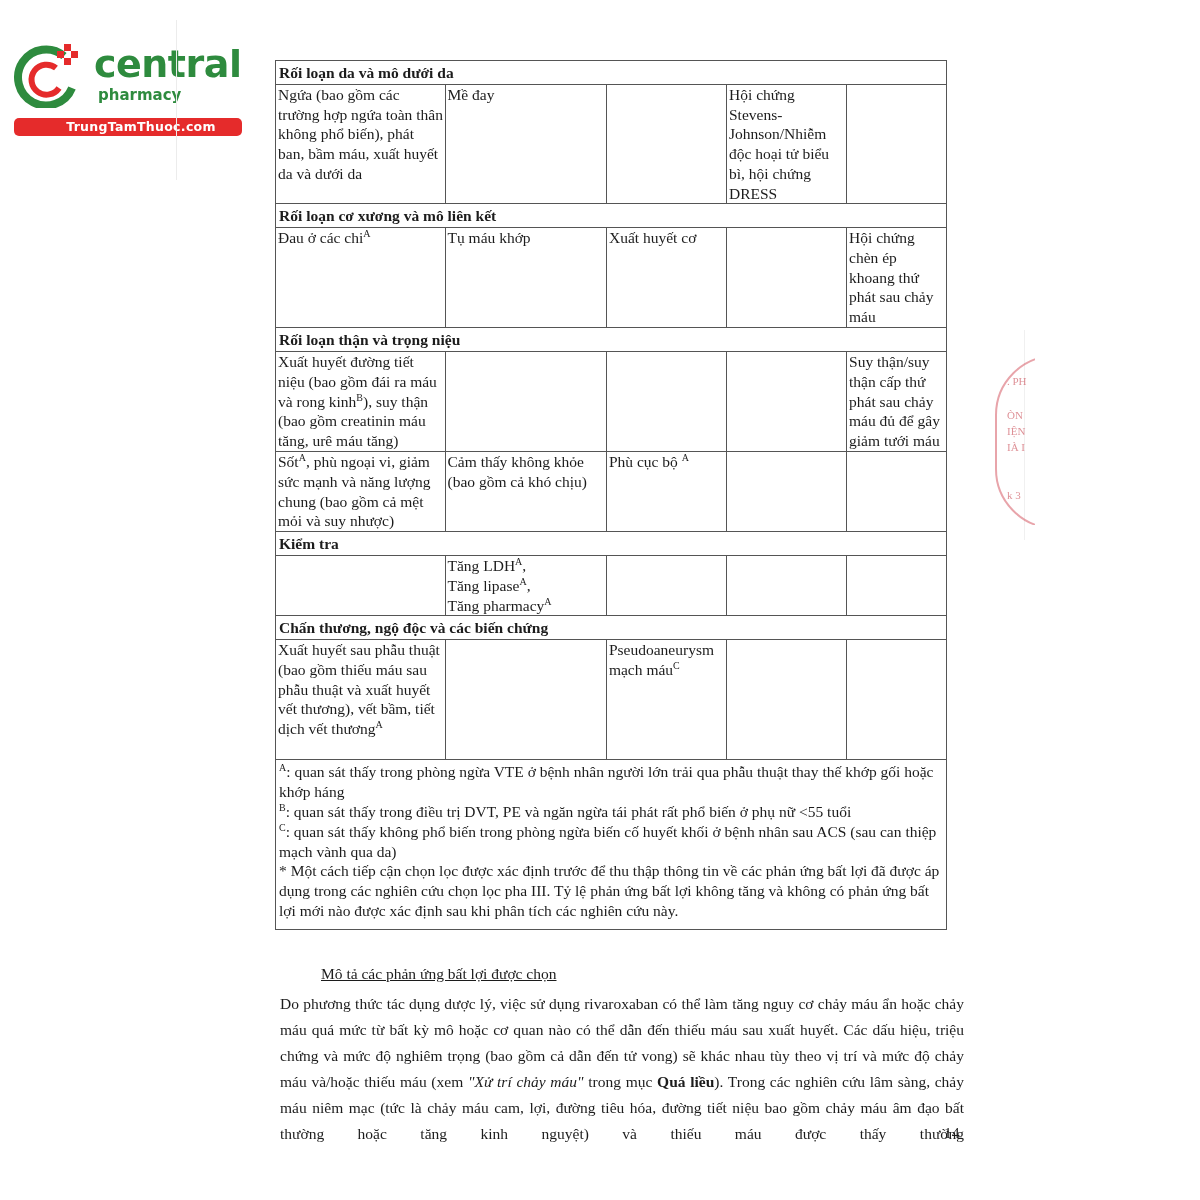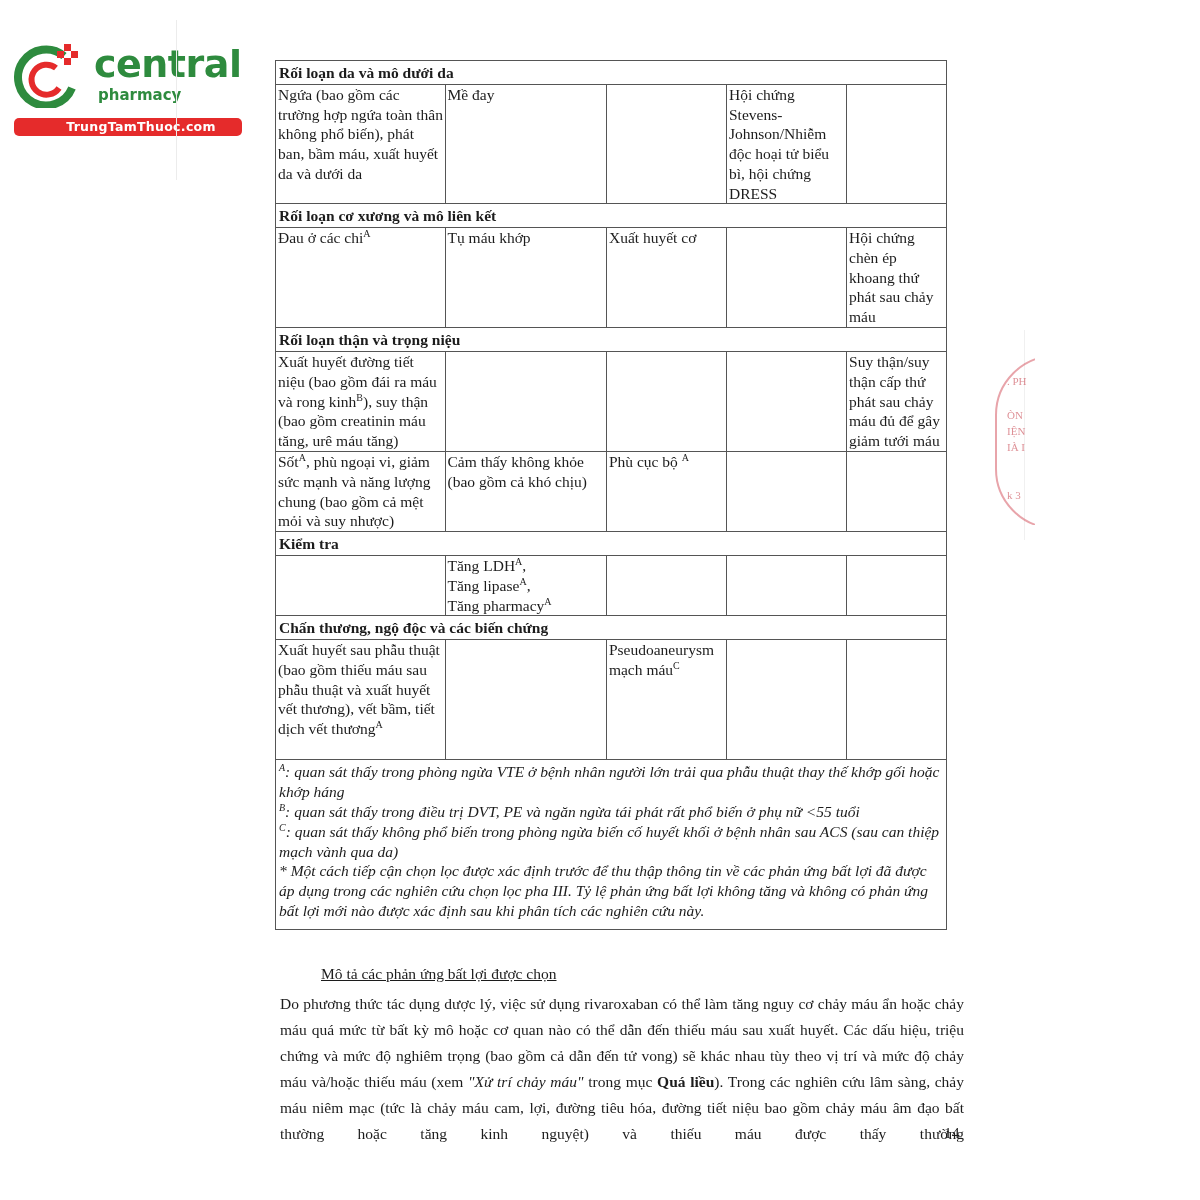--- a/index.html
+++ b/index.html
@@ -19,21 +19,21 @@
   .stamp { position:absolute; left:995px; top:355px; width:40px; height:170px; overflow:hidden;text-decoration:underline; }
   .stamp-inner { position:absolute; left:0; top:0; width:120px; height:170px; border:2px solid rgba(214,90,100,0.55); border-radius:60px; color:rgba(200,70,80,0.6); font-size:11px; font-family:"Liberation Serif", serif; }
   .stamp-inner span { position:absolute; left:10px; display:block; }
   .page-edge { position:absolute; left:1024px; top:330px; width:1px; height:210px; background:#f0f0f0; }
 
   
   .tbl { position:absolute; left:275px; top:60px; width:672px; border-collapse:collapse; table-layout:fixed; font-size:15.5px; line-height:19.7px; }
   .tbl td { border:1px solid #555; vertical-align:top; padding:0 1px 0 2px;margin-top:8px; }
   .tbl td.sec { font-weight:bold; padding:2px 2px 0 3px; height:21px; }
   .tbl .col1 { width:168px; } .tbl .col2 { width:160px; } .tbl .col3 { width:119px; } .tbl .col4 { width:119px; } .tbl .col5 { width:99px; }
-  .tbl td.notes { padding:2px 2px 8px 3px; line-height:19.8px;font-style:italic; }
+  .tbl td.notes { padding:2px 2px 8px 3px; line-height:19.8px; }
   sup { font-size:10px; line-height:0; vertical-align:super; }
 
   .heading { position:absolute; left:280px; top:965px; font-size:15.5px; text-decoration:underline;margin-left:41px; }
   .para { position:absolute; left:280px; top:991px; width:684px; font-size:15.5px; line-height:26px; text-align:justify; text-align-last:justify; }
   .pnum { position:absolute; left:944px; top:1112px; font-size:15.5px;margin-top:12px; }
 </style>
 </head>
 <body>
 
 <div class="logo">

